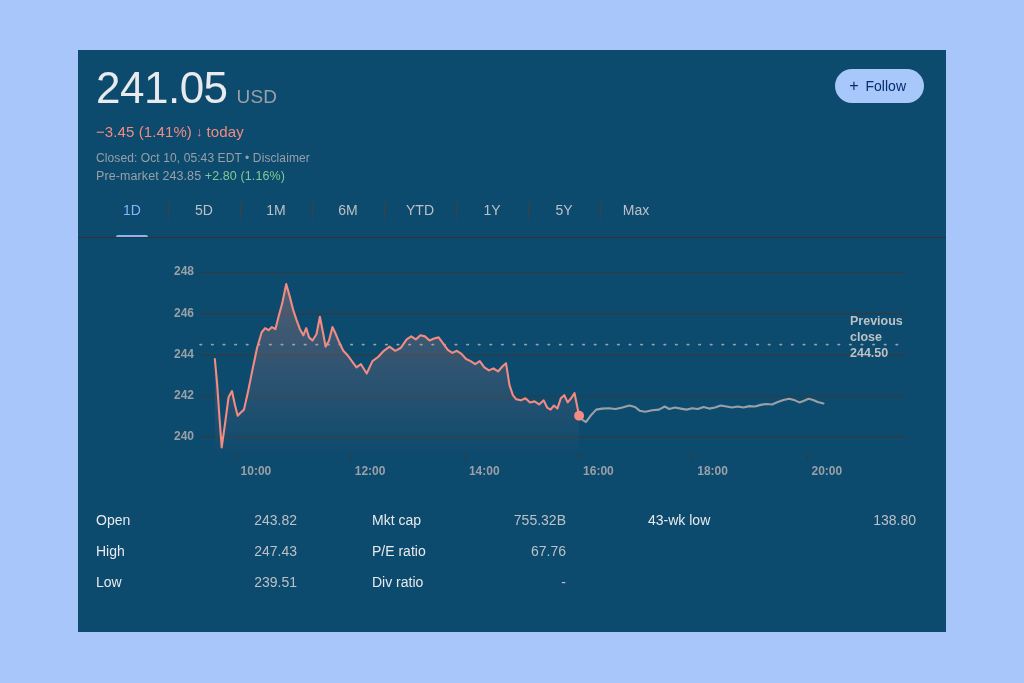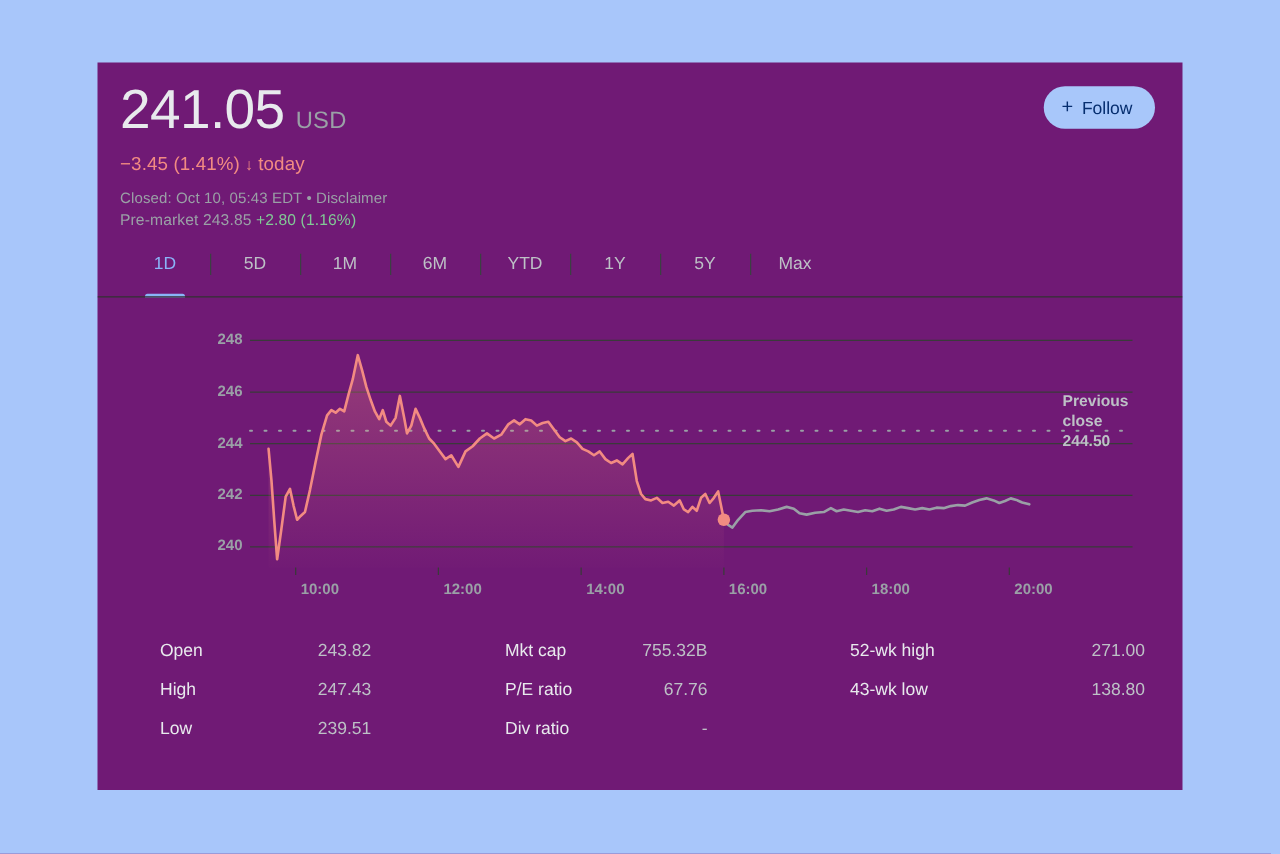--- a/index.html
+++ b/index.html
@@ -15,21 +15,21 @@
     font-family: "Liberation Sans", sans-serif;
     -webkit-font-smoothing: antialiased;
   }
 
   #card {
     position: absolute;
     left: 78px;
     top: 50px;
     width: 868px;
     height: 582px;
-    background: #701a75;
+    background: #0c4a6e;
     overflow: hidden;
   }
 
   
   .header {
     position: relative;
     padding: 14px 22px 0 18px;
   }
 
   .price-row {
@@ -194,21 +194,21 @@
   }
   .stat-col { display: flex; flex-direction: column; }
   .stat-row {
     display: flex;
     justify-content: space-between;
     align-items: center;
     height: 31px;
     font-size: 14px;
     padding-right: 30px;
   }
-  .stat-label { color: #e8eaed; margin-left: 32px; }
+  .stat-label { color: #e8eaed; }
   .stat-value { color: #bdc1c6; }
   .stat-col:nth-child(1) .stat-row { padding-right: 75px; }
   .stat-col:nth-child(2) .stat-row { padding-right: 82px; }
   .stat-col:nth-child(3) .stat-row { padding-right: 8px; }
 </style>
 </head>
 <body>
 
 <div id="card">
 
@@ -333,23 +333,19 @@
           <span class="stat-label">P/E ratio</span>
           <span class="stat-value">67.76</span>
         </div>
         <div class="stat-row">
           <span class="stat-label">Div ratio</span>
           <span class="stat-value">-</span>
         </div>
       </div>
       <div class="stat-col">
         <div class="stat-row">
-          <span class="stat-label">52-wk high</span>
-          <span class="stat-value">271.00</span>
-        </div>
-        <div class="stat-row">
           <span class="stat-label">43-wk low</span>
           <span class="stat-value">138.80</span>
         </div>
       </div>
     </div>
 
 </div>
 
 </body></html>

